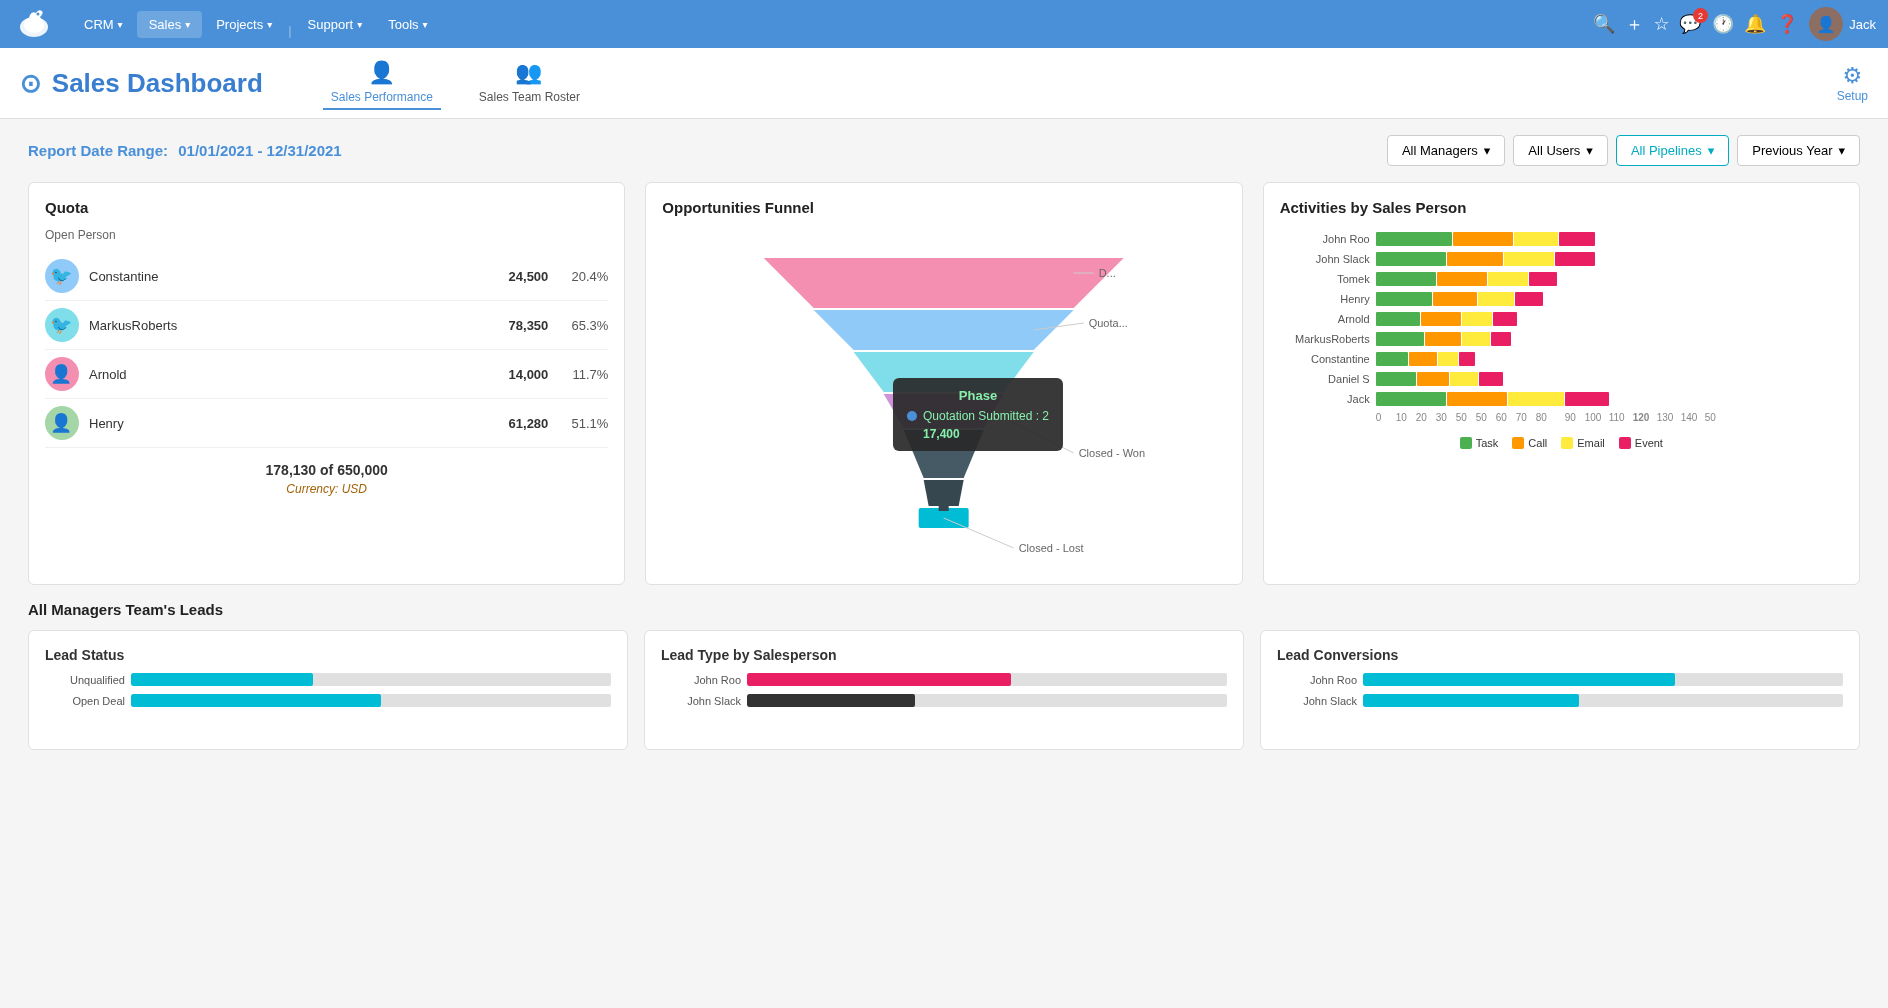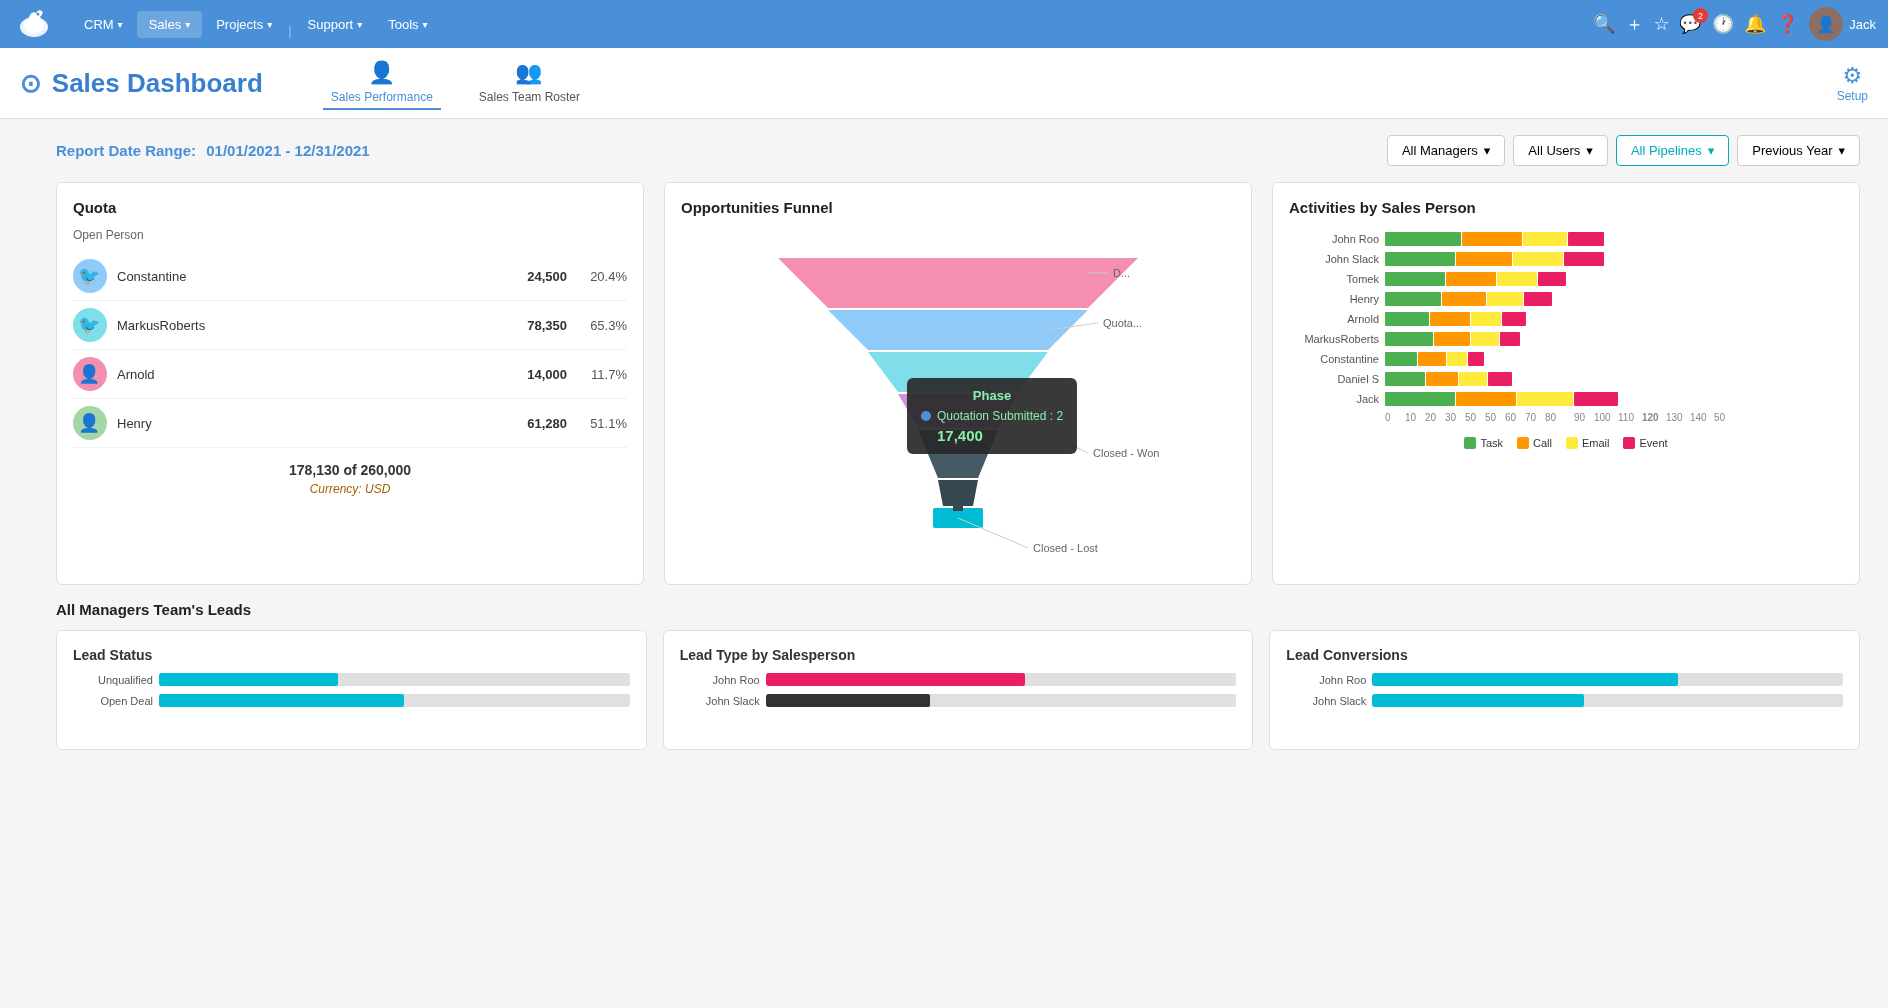--- a/index.html
+++ b/index.html
@@ -61,21 +61,21 @@
       display: flex; flex-direction: column; align-items: center;
       gap: 4px; cursor: pointer; padding: 4px 8px;
       color: #555; font-size: 12px; text-decoration: none;
     }
     .subnav-tab.active { color: #4a90d9; border-bottom: 2px solid #4a90d9; }
     .subnav-tab-icon { font-size: 22px; }
     .subnav-setup { margin-left: auto; color: #4a90d9; cursor: pointer; text-align: center; font-size: 12px; }
     .subnav-setup-icon { font-size: 22px; }
 
     
-    .main { padding: 16px 28px; margin-left: 28px; }
+    .main { padding: 16px 28px; }
 
     
     .filter-bar {
       display: flex; align-items: center; justify-content: space-between;
       margin-bottom: 16px;
     }
     .date-range { font-size: 15px; font-weight: 600; color: #333; }
     .date-range span { color: #4a90d9; }
     .filter-buttons { display: flex; gap: 8px; }
     .filter-btn {
@@ -300,21 +300,21 @@
         <div class="quota-amount">14,000</div>
         <div class="quota-pct">11.7%</div>
       </div>
       <div class="quota-row">
         <div class="quota-avatar" style="background:#a5d6a7;">👤</div>
         <div class="quota-name">Henry</div>
         <div class="quota-amount">61,280</div>
         <div class="quota-pct">51.1%</div>
       </div>
       <div class="quota-footer">
-        <div class="quota-total">178,130 of 260,000</div>
+        <div class="quota-total">178,130 of 650,000</div>
         <div class="quota-currency">Currency: USD</div>
       </div>
     </div>
 
     <div class="card">
       <div class="card-title">Opportunities Funnel</div>
       <div class="funnel-container">
         <svg class="funnel-svg" viewBox="0 0 400 320">
 
           <polygon points="20,20 380,20 330,70 70,70" fill="#f48fb1"></polygon>
@@ -344,21 +344,21 @@
           <line x1="200" y1="280" x2="270" y2="310" stroke="#ccc" stroke-width="1"></line>
           <text x="275" y="314" font-size="11" fill="#666">Closed - Lost</text>
         </svg>
 
         <div class="funnel-tooltip">
           <div class="funnel-tooltip-title">Phase</div>
           <div class="funnel-tooltip-row">
             <div class="tooltip-dot"></div>
             <span>Quotation Submitted : 2</span>
           </div>
-          <div style="margin-top:4px; padding-left:16px; font-size:15px; font-weight:600;">17,400</div>
+          <div style="margin-top:4px; padding-left:16px; font-size:12px; font-weight:600;">17,400</div>
         </div>
       </div>
     </div>
 
     <div class="card" style="overflow:auto;">
       <div class="card-title">Activities by Sales Person</div>
       <div class="activities-chart">
         <div class="activity-row">
           <div class="activity-name">John Roo</div>
           <div class="activity-bars">

